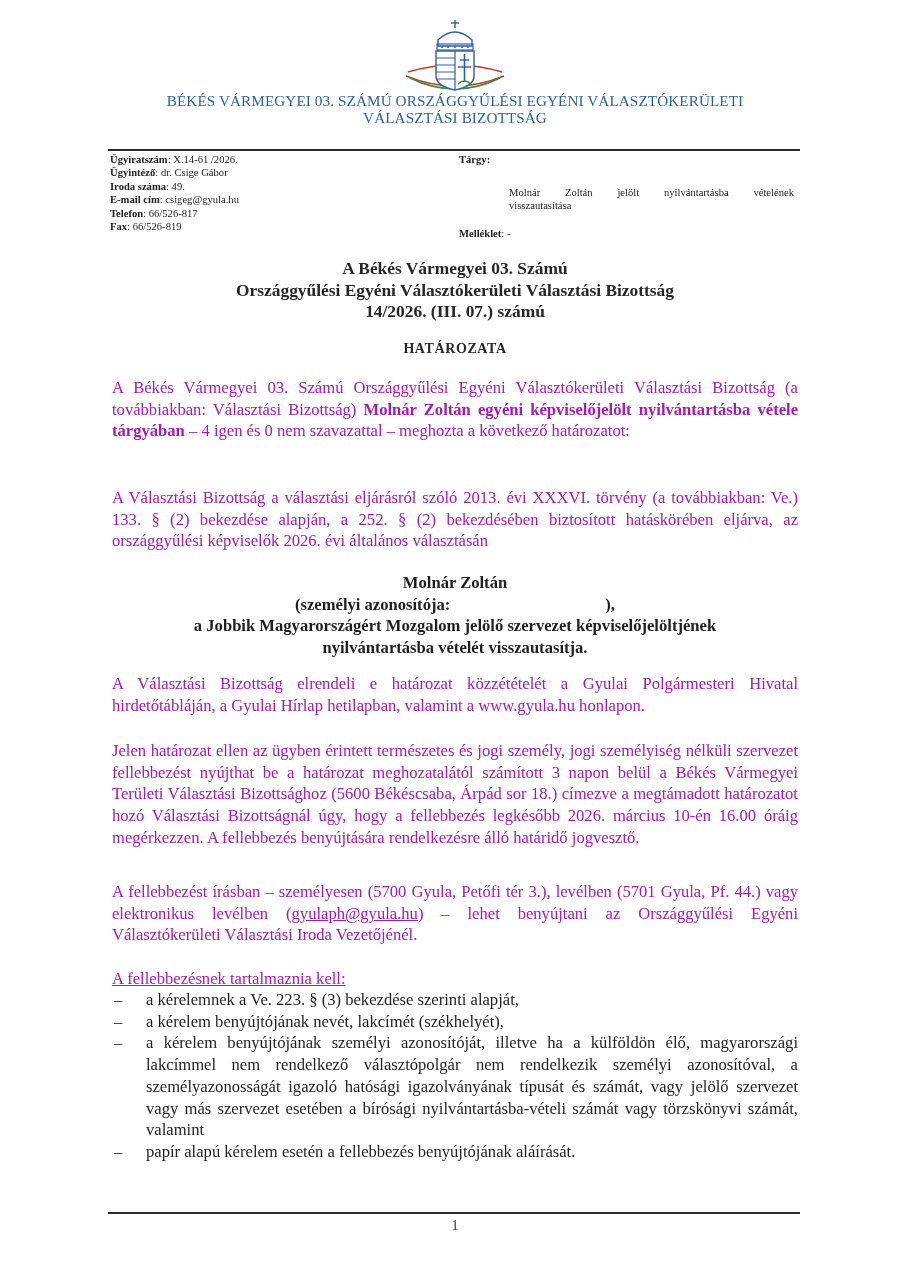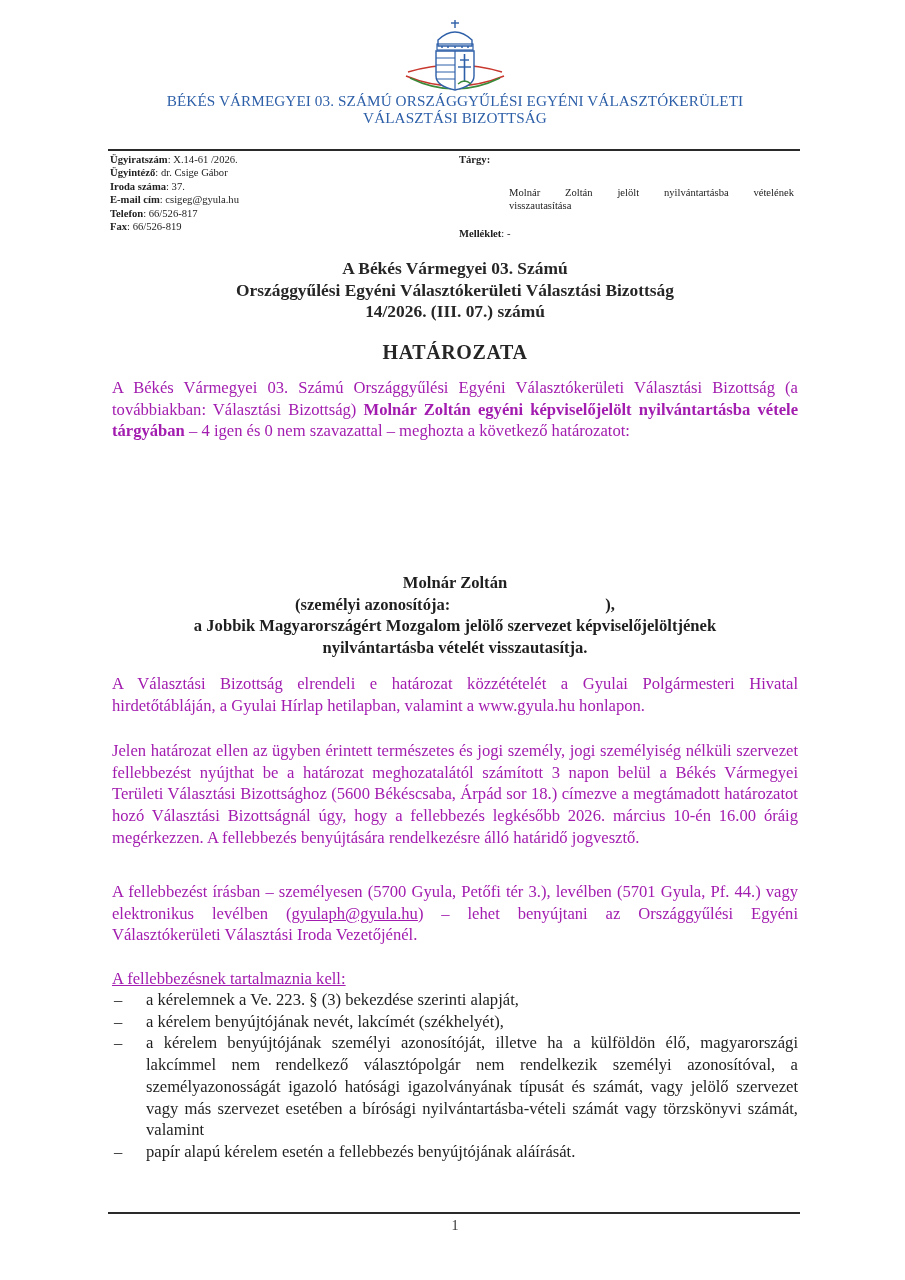--- a/index.html
+++ b/index.html
@@ -40,21 +40,21 @@
   .attach { margin-top: 14px; }
   .attach b { font-weight: bold; }
 
   
   .title-block {
     position: absolute; left: 100px; top: 258px; width: 710px; text-align: center;
     font-weight: bold; font-size: 17.4px; line-height: 21.5px; color: #262626;
   }
   .decision-title {
     position: absolute; left: 100px; top: 341px; width: 710px; text-align: center;
-    font-weight: bold; font-size: 20px; letter-spacing: 0.6px; color: #262626;
+    font-weight: bold; font-size: 14px; letter-spacing: 0.6px; color: #262626;
   }
 
   
   .p {
     position: absolute; left: 112px; width: 686px;
     font-size: 16.6px; line-height: 21.7px; color: #a21caf;
     text-align: justify;
   }
   .p b { font-weight: bold; }
   .center-block {
@@ -109,21 +109,21 @@
   <div class="inst">
     <div>BÉKÉS VÁRMEGYEI 03. SZÁMÚ ORSZÁGGYŰLÉSI EGYÉNI VÁLASZTÓKERÜLETI</div>
     <div>VÁLASZTÁSI BIZOTTSÁG</div>
   </div>
 
   <div class="rule-top"></div>
 
   <div class="meta-left">
     <div class="row"><b>Ügyiratszám</b>: <span>X.14-61 /2026.</span></div>
     <div class="row"><b>Ügyintéző</b>: <span>dr. Csige Gábor</span></div>
-    <div class="row"><b>Iroda száma</b>: <span>37.</span></div>
+    <div class="row"><b>Iroda száma</b>: <span>49.</span></div>
     <div class="row"><b>E-mail cím</b>: <span>csigeg@gyula.hu</span></div>
     <div class="row"><b>Telefon</b>: <span>66/526-817</span></div>
     <div class="row"><b>Fax</b>: <span>66/526-819</span></div>
   </div>
 
   <div class="meta-right">
     <div class="subject">
       <span class="lbl">Tárgy:</span>
       <div class="val">
         <div class="l1">
@@ -141,20 +141,21 @@
 
   <div class="title-block">
     <div>A Békés Vármegyei 03. Számú</div>
     <div>Országgyűlési Egyéni Választókerületi Választási Bizottság</div>
     <div>14/2026. (III. 07.) számú</div>
   </div>
   <div class="decision-title">HATÁROZATA</div>
 
   <div class="p" style="top:377px;"><span>A Békés Vármegyei 03. Számú Országgyűlési Egyéni Választókerületi Választási Bizottság (a továbbiakban: Választási Bizottság) </span><b>Molnár Zoltán egyéni képviselőjelölt nyilvántartásba vétele tárgyában</b><span> – 4 igen és 0 nem szavazattal – meghozta a következő határozatot:</span></div>
 
+  <div class="p" style="top:487px;">A Választási Bizottság a választási eljárásról szóló 2013. évi XXXVI. törvény (a továbbiakban: Ve.) 133. § (2) bekezdése alapján, a 252. § (2) bekezdésében biztosított hatáskörében eljárva, az országgyűlési képviselők 2026. évi általános választásán</div>
 
   <div class="center-block" style="top:572px;">
     <div>Molnár Zoltán</div>
     <div><span>(személyi azonosítója:</span><span class="blank"></span><span>),</span></div>
     <div>a Jobbik Magyarországért Mozgalom jelölő szervezet képviselőjelöltjének</div>
     <div>nyilvántartásba vételét visszautasítja.</div>
   </div>
 
   <div class="p" style="top:673px;">A Választási Bizottság elrendeli e határozat közzétételét a Gyulai Polgármesteri Hivatal hirdetőtábláján, a Gyulai Hírlap hetilapban, valamint a www.gyula.hu honlapon.</div>
 

